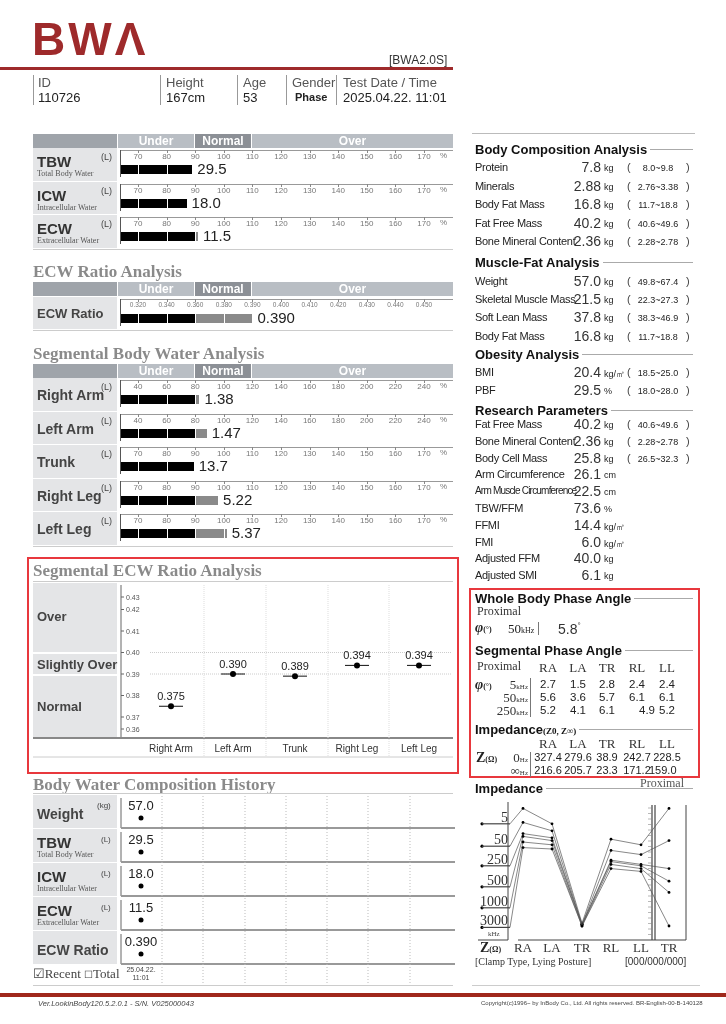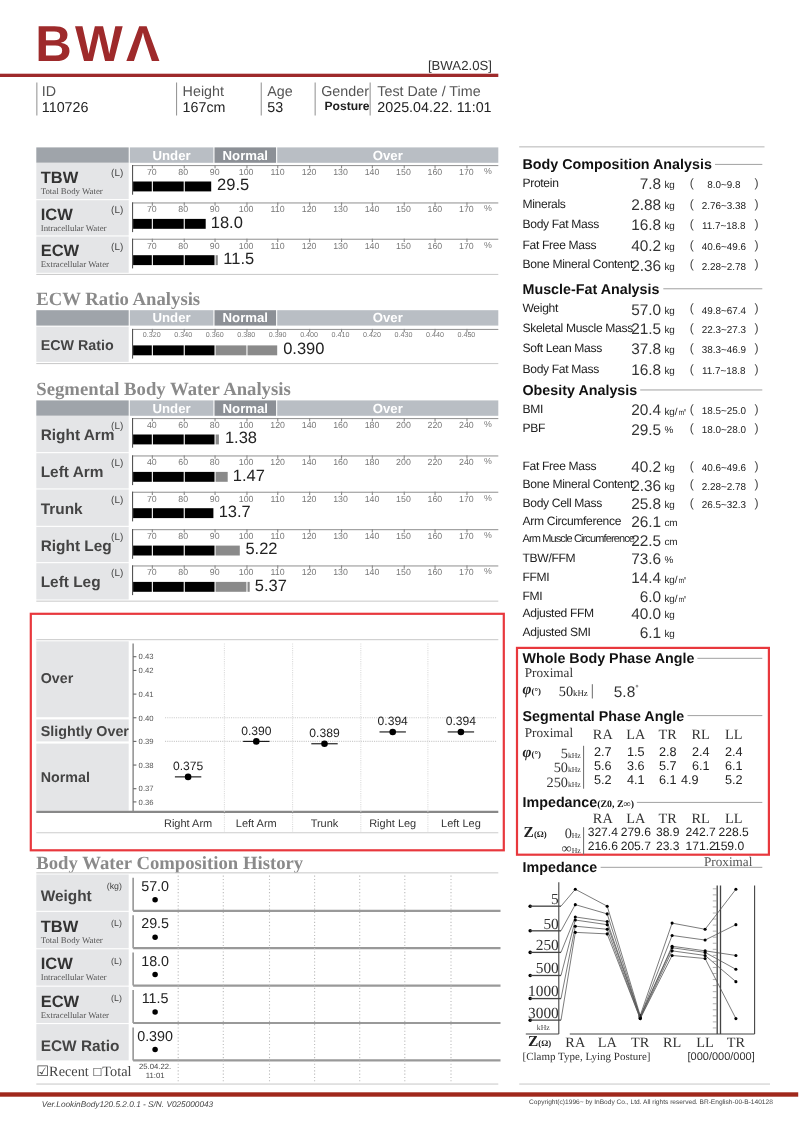--- a/index.html
+++ b/index.html
@@ -40,21 +40,21 @@
   <div class="abs info-label" style="left:38px">ID</div>
   <div class="abs info-value" style="left:38px">110726</div>
   <div class="abs info-sep" style="left:160px"></div>
   <div class="abs info-label" style="left:166px">Height</div>
   <div class="abs info-value" style="left:166px">167cm</div>
   <div class="abs info-sep" style="left:237px"></div>
   <div class="abs info-label" style="left:243px">Age</div>
   <div class="abs info-value" style="left:243px">53</div>
   <div class="abs info-sep" style="left:286px"></div>
   <div class="abs info-label" style="left:292px">Gender</div>
-  <div class="abs info-value" style="left:295px;top:91px;font-size:11px;font-weight:bold;">Posture</div>
+  <div class="abs info-value" style="left:295px;top:91px;font-size:11px;font-weight:bold;">Phase</div>
   <div class="abs info-sep" style="left:336px"></div>
   <div class="abs info-label" style="left:343px">Test Date / Time</div>
   <div class="abs info-value" style="left:343px">2025.04.22. 11:01</div>
 
   <div class="zone-bar" style="top:134px">
     <div class="zb-left"></div>
     <div class="zb-under">Under</div>
     <div class="zb-normal">Normal</div>
     <div class="zb-over">Over</div>
   </div>
@@ -69,20 +69,21 @@
 
   <div class="abs sec-title" style="left:33px;top:344px">Segmental Body Water Analysis</div>
   <div class="zone-bar" style="top:364px">
     <div class="zb-left"></div>
     <div class="zb-under">Under</div>
     <div class="zb-normal">Normal</div>
     <div class="zb-over">Over</div>
   </div>
 
   <div class="abs redbox" style="left:27px;top:557px;width:432px;height:217px"></div>
+  <div class="abs sec-title" style="left:33px;top:561px">Segmental ECW Ratio Analysis</div>
   <div class="abs" style="left:33px;top:581px;width:420px;height:1px;background:#ccc"></div>
   <div class="abs lbl-bg" style="left:33px;top:583px;width:84px;height:69px"></div>
   <div class="abs lbl-bg" style="left:33px;top:654px;width:84px;height:20px"></div>
   <div class="abs lbl-bg" style="left:33px;top:676px;width:84px;height:61px"></div>
   <div class="abs" style="left:37px;top:609px;font-size:13px;font-weight:bold;color:#444">Over</div>
   <div class="abs" style="left:37px;top:657px;font-size:13px;font-weight:bold;color:#444">Slightly Over</div>
   <div class="abs" style="left:37px;top:699px;font-size:13px;font-weight:bold;color:#444">Normal</div>
   <svg class="overlay" id="seg-ecw-svg">
       <line x1="121" y1="585" x2="121" y2="738" stroke="#666" stroke-width="1"></line>
       <line x1="33" y1="738" x2="453" y2="738" stroke="#888" stroke-width="2"></line>
@@ -172,20 +173,23 @@
 
   <div class="abs" style="left:472px;top:133px;width:223px;height:1px;background:#bbb"></div>
   <div class="abs r-title" style="left:475px;top:142px">
       <span>Body Composition Analysis</span>
     </div>
   <div class="abs r-title" style="left:475px;top:255px">
       <span>Muscle-Fat Analysis</span>
     </div>
   <div class="abs r-title" style="left:475px;top:347px">
       <span>Obesity Analysis</span>
+    </div>
+  <div class="abs r-title" style="left:475px;top:403px">
+      <span>Research Parameters</span>
     </div>
 
   <div class="abs redbox" style="left:469px;top:588px;width:231px;height:190px"></div>
   <div class="abs r-title" style="left:475px;top:591px">
       <span>Whole Body Phase Angle</span>
     </div>
   <div class="abs serif" style="left:477px;top:604px;font-size:12px;color:#333">Proximal</div>
   <div class="abs serif" style="left:475px;top:620px;font-size:14px;font-weight:bold;font-style:italic"><span>φ</span><span style="font-size:8px;font-style:normal">(°)</span></div>
   <div class="abs serif" style="left:508px;top:621px;font-size:13px"><span>50</span><span style="font-size:8px">kHz</span></div>
   <div class="abs" style="left:538px;top:622px;width:1px;height:13px;background:#777"></div>
@@ -753,21 +757,21 @@
     <div class="abs serif" style="left: 488px; width: 40px; text-align: right; top: 690px; font-size: 13px; color: rgb(51, 51, 51);"><span>50</span><span style="font-size: 7px;">kHz</span></div>
     <div class="abs" style="left: 530px; width: 36px; text-align: center; top: 691px; font-size: 11.5px; color: rgb(34, 34, 34);">5.6</div>
     <div class="abs" style="left: 560px; width: 36px; text-align: center; top: 691px; font-size: 11.5px; color: rgb(34, 34, 34);">3.6</div>
     <div class="abs" style="left: 589px; width: 36px; text-align: center; top: 691px; font-size: 11.5px; color: rgb(34, 34, 34);">5.7</div>
     <div class="abs" style="left: 619px; width: 36px; text-align: center; top: 691px; font-size: 11.5px; color: rgb(34, 34, 34);">6.1</div>
     <div class="abs" style="left: 649px; width: 36px; text-align: center; top: 691px; font-size: 11.5px; color: rgb(34, 34, 34);">6.1</div>
     <div class="abs serif" style="left: 488px; width: 40px; text-align: right; top: 703px; font-size: 13px; color: rgb(51, 51, 51);"><span>250</span><span style="font-size: 7px;">kHz</span></div>
     <div class="abs" style="left: 530px; width: 36px; text-align: center; top: 704px; font-size: 11.5px; color: rgb(34, 34, 34);">5.2</div>
     <div class="abs" style="left: 560px; width: 36px; text-align: center; top: 704px; font-size: 11.5px; color: rgb(34, 34, 34);">4.1</div>
     <div class="abs" style="left: 589px; width: 36px; text-align: center; top: 704px; font-size: 11.5px; color: rgb(34, 34, 34);">6.1</div>
-    <div class="abs" style="left: 619px; width: 36px; text-align: left; top: 704px; font-size: 11.5px; color: rgb(34, 34, 34);">4.9</div>
+    <div class="abs" style="left: 619px; width: 36px; text-align: right; top: 704px; font-size: 11.5px; color: rgb(34, 34, 34);">4.9</div>
     <div class="abs" style="left: 649px; width: 36px; text-align: center; top: 704px; font-size: 11.5px; color: rgb(34, 34, 34);">5.2</div>
     <div class="abs serif" style="left: 533px; width: 30px; text-align: center; top: 736px; font-size: 13px; color: rgb(51, 51, 51);">RA</div>
     <div class="abs serif" style="left: 563px; width: 30px; text-align: center; top: 736px; font-size: 13px; color: rgb(51, 51, 51);">LA</div>
     <div class="abs serif" style="left: 592px; width: 30px; text-align: center; top: 736px; font-size: 13px; color: rgb(51, 51, 51);">TR</div>
     <div class="abs serif" style="left: 622px; width: 30px; text-align: center; top: 736px; font-size: 13px; color: rgb(51, 51, 51);">RL</div>
     <div class="abs serif" style="left: 652px; width: 30px; text-align: center; top: 736px; font-size: 13px; color: rgb(51, 51, 51);">LL</div>
     <div class="abs serif" style="left: 488px; width: 40px; text-align: right; top: 750px; font-size: 13px; color: rgb(51, 51, 51);"><span>0</span><span style="font-size: 7px;">Hz</span></div>
     <div class="abs" style="left: 530px; width: 36px; text-align: center; top: 751px; font-size: 11px; color: rgb(34, 34, 34);">327.4</div>
     <div class="abs" style="left: 560px; width: 36px; text-align: center; top: 751px; font-size: 11px; color: rgb(34, 34, 34);">279.6</div>
     <div class="abs" style="left: 589px; width: 36px; text-align: center; top: 751px; font-size: 11px; color: rgb(34, 34, 34);">38.9</div>

